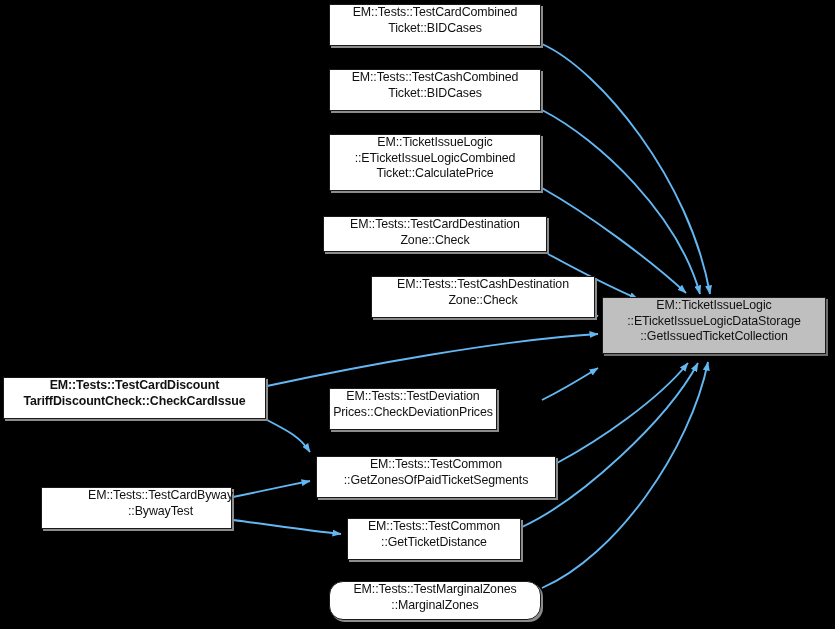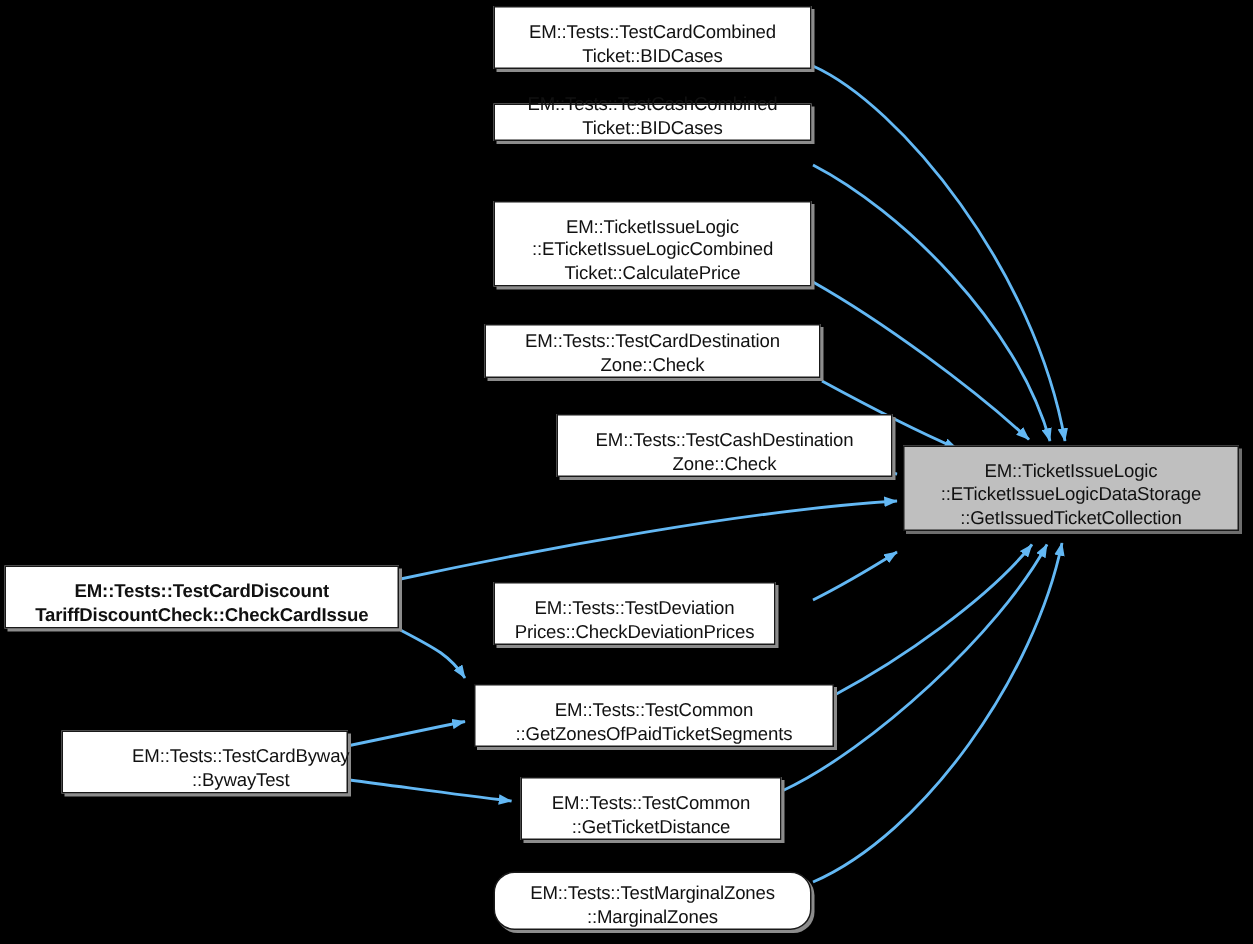--- a/index.html
+++ b/index.html
@@ -26,21 +26,21 @@
     height: 629px;
     pointer-events: none;
   }
   .node {
     position: absolute;
     box-sizing: border-box;
     background: #ffffff;
     border: 1px solid #191919;
     box-shadow: 2px 2px 0 0 #8c8c8c;
     display: flex;
-    align-items: flex-end;
+    align-items: flex-start;
     justify-content: center;
     text-align: center;
     color: #111111;
     font-size: 12.4px;
     line-height: 15.5px;
     letter-spacing: -0.1px;
     white-space: pre-line;
     z-index: 2;
   }
   .node.current {
@@ -76,35 +76,35 @@
         <path d="M 522,527 C 580,500 666,422 698,363" fill="none" stroke="#63b8f4" stroke-width="1.9" marker-end="url(#arrowhead)"></path>
         <path d="M 542,588 C 616,556 690,450 708,362" fill="none" stroke="#63b8f4" stroke-width="1.9" marker-end="url(#arrowhead)"></path>
         <path d="M 267,420 C 290,432 300,437 310,452" fill="none" stroke="#63b8f4" stroke-width="1.9" marker-end="url(#arrowhead)"></path>
         <path d="M 233,497 C 262,491 285,486 310,481" fill="none" stroke="#63b8f4" stroke-width="1.9" marker-end="url(#arrowhead)"></path>
         <path d="M 233,520 C 272,525 305,530 341,534" fill="none" stroke="#63b8f4" stroke-width="1.9" marker-end="url(#arrowhead)"></path>
       </g>
   </svg>
   <div id="node-layer">
       <div class="node" style="left: 329px; top: 4px; width: 212px; height: 42px;"><span class="node-label">EM::Tests::TestCardCombined
 Ticket::BIDCases</span></div>
-      <div class="node" style="left: 329px; top: 69px; width: 212px; height: 25px;"><span class="node-label">EM::Tests::TestCashCombined
+      <div class="node" style="left: 329px; top: 69px; width: 212px; height: 42px;"><span class="node-label">EM::Tests::TestCashCombined
 Ticket::BIDCases</span></div>
       <div class="node" style="left: 329px; top: 134px; width: 212px; height: 57px;"><span class="node-label">EM::TicketIssueLogic
 ::ETicketIssueLogicCombined
 Ticket::CalculatePrice</span></div>
       <div class="node" style="left: 323px; top: 216px; width: 224px; height: 36px;"><span class="node-label">EM::Tests::TestCardDestination
 Zone::Check</span></div>
       <div class="node" style="left: 323px; top: 276px; width: 224px; height: 42px; margin-left: 48px;"><span class="node-label">EM::Tests::TestCashDestination
 Zone::Check</span></div>
       <div class="node current" style="left: 602px; top: 297px; width: 224px; height: 57px;"><span class="node-label">EM::TicketIssueLogic
 ::ETicketIssueLogicDataStorage
 ::GetIssuedTicketCollection</span></div>
       <div class="node" style="left: 3px; top: 377px; width: 263px; height: 42px; font-weight: bold;"><span class="node-label">EM::Tests::TestCardDiscount
 TariffDiscountCheck::CheckCardIssue</span></div>
-      <div class="node" style="left: 329px; top: 388px; width: 188px; height: 42px;"><span class="node-label">EM::Tests::TestDeviation
+      <div class="node" style="left: 329px; top: 388px; width: 168px; height: 42px;"><span class="node-label">EM::Tests::TestDeviation
 Prices::CheckDeviationPrices</span></div>
       <div class="node" style="left: 316px; top: 456px; width: 240px; height: 42px;"><span class="node-label">EM::Tests::TestCommon
 ::GetZonesOfPaidTicketSegments</span></div>
       <div class="node" style="left: 41px; top: 487px; width: 191px; height: 42px; padding-left: 48px;"><span class="node-label">EM::Tests::TestCardByway
 ::BywayTest</span></div>
       <div class="node" style="left: 347px; top: 518px; width: 174px; height: 42px;"><span class="node-label">EM::Tests::TestCommon
 ::GetTicketDistance</span></div>
       <div class="node" style="left: 329px; top: 581px; width: 212px; height: 39px; border-radius: 14px;"><span class="node-label">EM::Tests::TestMarginalZones
 ::MarginalZones</span></div>
     </div>

